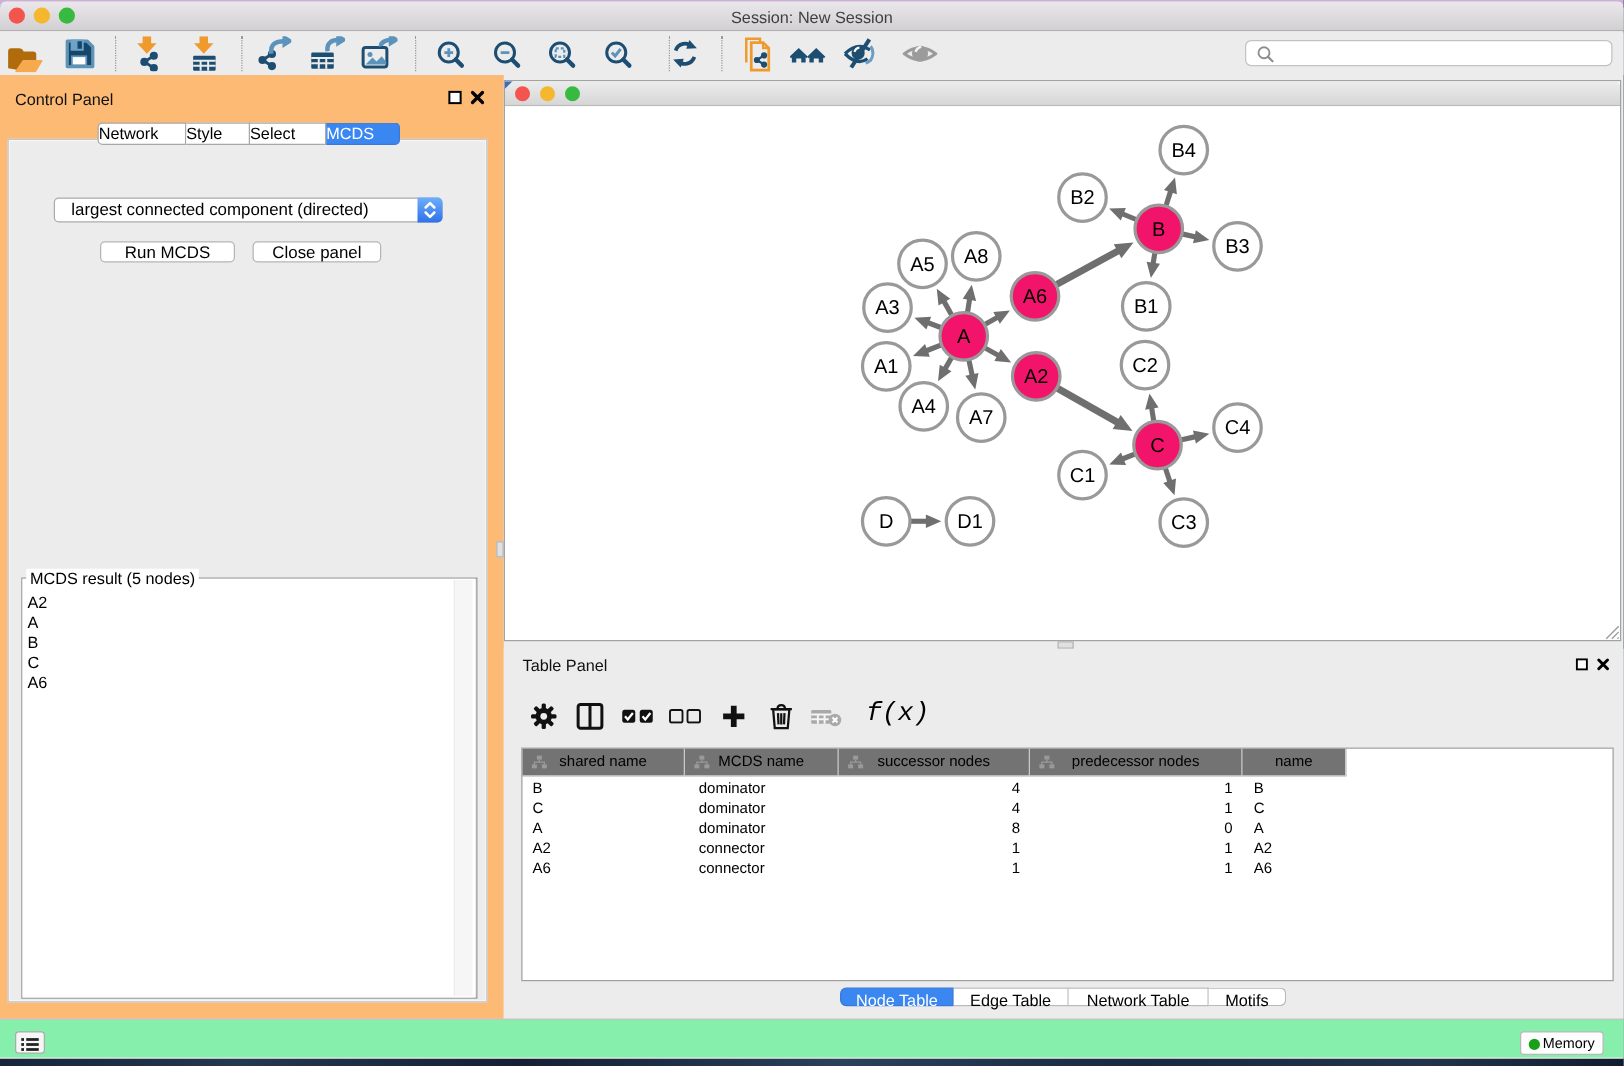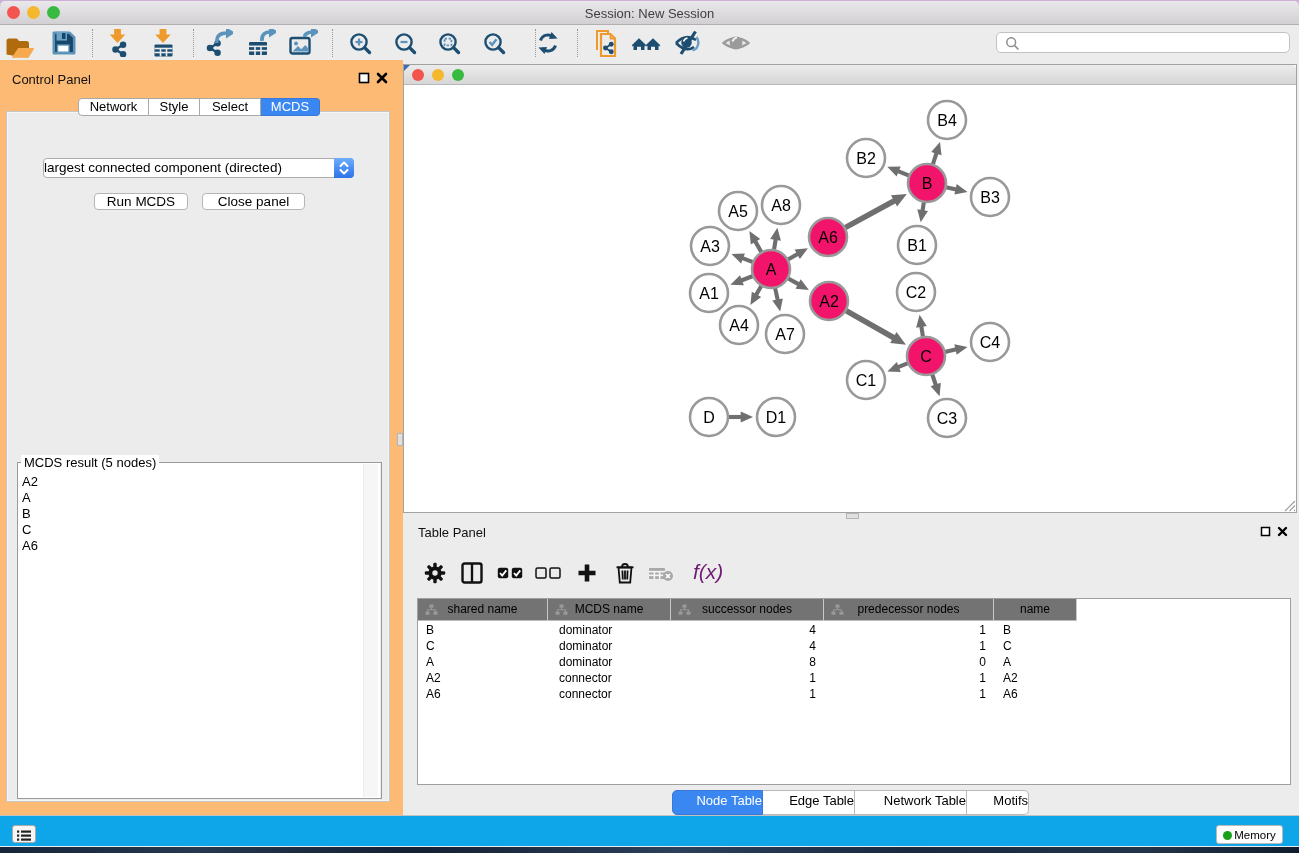--- a/index.html
+++ b/index.html
@@ -9,48 +9,48 @@
 #titlebar .tl{position:absolute;top:5px;width:13px;height:13px;border-radius:50%}
 #title-text{left:0;top:6px;width:1299px;text-align:center;font-size:13px;color:#3f3f3f}
 #toolbar{left:0;top:26px;width:1299px;height:34px;background:#ececec}
 #toolbar svg{position:absolute}
 .vsep{position:absolute;top:3px;height:28px;width:0;border-left:1px dotted #9a9a9a}
 #searchbox{left:996px;top:6px;width:294px;height:21px;background:#fff;border:1px solid #c2c2c2;border-radius:5px}
 #leftpanel{left:0;top:60px;width:403px;height:755px;background:#fdba74}
 #cp-title{left:12px;top:12px;font-size:13px;color:#111}
 .winbtn{position:absolute}
 #cp-tabs{left:78px;top:38px;height:18px}
-.tab{position:absolute;top:0;height:18px;border:1px solid #a9a9a9;background:#fff;font-size:13px;text-align:center;line-height:16px;color:#000}
+.tab{position:absolute;top:0;height:18px;border:1px solid #a9a9a9;background:#fff;font-size:13px;text-align:left;line-height:16px;color:#000}
 .tab.sel{background:#3a87f2;border-color:#3a78d8;color:#fff}
 #cp-panel{left:6px;top:51px;width:384px;height:691px;border:1px solid #c6c6c6;box-shadow:inset 0 0 0 1px #f5f5f5;background:#ececec}
 #opt-label{left:0;top:76px;width:397px;text-align:center;font-size:13.5px;color:#000}
-#combo{left:43px;top:98px;width:311px;height:20px;background:#fff;border:1px solid #ababab;border-radius:4px;font-size:13.5px;line-height:18px;text-align:left;color:#000}
+#combo{left:43px;top:98px;width:311px;height:20px;background:#fff;border:1px solid #ababab;border-radius:4px;font-size:13.5px;line-height:18px;text-align:left;padding-left:13px;color:#000}
 #combo-btn{right:-1px;top:-1px;width:20px;height:20px;border-radius:0 4px 4px 0;background:linear-gradient(#6eaefc,#2e72e9)}
 .btn{position:absolute;height:17px;background:#fff;border:1px solid #b5b5b5;border-radius:4px;font-size:13.5px;text-align:center;line-height:15px;color:#000}
 #mcds-group{left:17px;top:402px;width:365px;height:337px;border:1px solid #9a9a9a}
 #mcds-label{left:21px;top:395px;background:#fff;padding:0 3px;font-size:13px;color:#000;height:15px;line-height:15px}
 #mcds-list{left:18px;top:403px;width:362px;height:335px;background:#fff;font-size:13px;line-height:16px;padding:11px 0 0 4px;color:#000}
 #mcds-scroll{left:363px;top:404px;width:15px;height:333px;background:#f6f6f6;border-left:1px solid #ececec}
 #netwin{left:403px;top:64px;width:894px;height:449px;background:#fff;border:1px solid #a2a2a2}
 #netwin-tb{left:0;top:0;width:892px;height:20px;background:linear-gradient(#ececec,#d6d6d6);border-bottom:1px solid #b8b8b8;border-radius:4px 4px 0 0}
 #netwin-tb .tl{position:absolute;top:4px;width:12px;height:12px;border-radius:50%}
 #netwin-title{left:0;top:3px;width:892px;text-align:center;font-size:13px;color:#333}
 #tablepanel{left:403px;top:519px;width:896px;height:296px;background:#ececec}
 #tp-title{left:15px;top:6px;font-size:13px;color:#111}
 #tp-toolbar{left:0;top:40px;width:896px;height:30px}
 #tp-toolbar svg{position:absolute}
 #tp-table{left:14px;top:79px;width:874px;height:187px;background:#fff;border:1px solid #9f9f9f}
 #tp-header{left:0;top:0;width:659px;height:22px;background:#737373;border-bottom:1px solid #bcbcbc}
 .hcell{position:absolute;top:0;height:22px;border-right:1px solid #c9c9c9;font-size:12px;text-align:center;line-height:21px;color:#000}
 .trow{position:absolute;font-size:12px;color:#000;height:16px;line-height:16px;white-space:pre}
 .num{text-align:right}
 #bottomtabs{left:269px;top:271px;height:21px}
-.btab{position:absolute;top:0;height:25px;background:#fff;border:1px solid #b9b9b9;font-size:13px;text-align:right;line-height:19px;color:#000}
+.btab{position:absolute;top:0;height:15px;background:#fff;border:1px solid #b9b9b9;font-size:13px;text-align:center;line-height:19px;color:#000}
 .btab.sel{background:#3a87f2;border-color:#3a78d8;color:#fff}
-#statusbar{left:0;top:815px;width:1299px;height:31px;background:#0ea5e9;border-top:1px solid #c3c3c3}
+#statusbar{left:0;top:815px;width:1299px;height:31px;background:#86efac;border-top:1px solid #c3c3c3}
 #memory{right:16px;top:9px;width:67px;height:19px;background:#fdfdfd;border:1px solid #b9b9b9;border-radius:3px;font-size:11.5px;line-height:19px;text-align:center;padding-left:11px;color:#000}
 #memdot{left:6px;top:4.5px;width:9px;height:9px;border-radius:50%;background:#18a018}
 #listbtn{left:12px;top:9px;width:24px;height:18px;background:#f6f6f6;border:1px solid #ababab;border-radius:3px}
 </style></head><body>
 <div class="abs" style="left:0;top:6px;width:1299px;height:841px;background:#ececec"></div>
 <div class="abs" id="desktop-top"></div>
 <div class="abs" id="titlebar">
     <div class="tl" style="left:7px;background:#f4544e"></div>
     <div class="tl" style="left:27px;background:#f5b72e"></div>
     <div class="tl" style="left:47px;background:#38ba41"></div>
@@ -211,21 +211,21 @@
 <div class="abs" id="cp-tabs">
       <div class="tab" style="left:0;width:71px;border-radius:4px 0 0 4px">Network</div>
       <div class="tab" style="left:71px;width:51px;border-left:none">Style</div>
       <div class="tab" style="left:122px;width:61px;border-left:none">Select</div>
       <div class="tab sel" style="left:183px;width:59px;border-left:none;border-radius:0 4px 4px 0">MCDS</div>
     </div>
 <div class="abs" id="combo">largest connected component (directed)<div class="abs" id="combo-btn"><svg width="20" height="20" viewBox="0 0 20 20">
           <path d="M6.5 8 L10 4.5 L13.5 8" fill="none" stroke="#fff" stroke-width="2" stroke-linecap="round" stroke-linejoin="round"></path>
           <path d="M6.5 12 L10 15.5 L13.5 12" fill="none" stroke="#fff" stroke-width="2" stroke-linecap="round" stroke-linejoin="round"></path>
         </svg></div></div>
-<div class="btn" style="left:94px;top:133px;width:94px">Run MCDS</div>
+<div class="btn" style="left:80px;top:133px;width:108px">Run MCDS</div>
 <div class="btn" style="left:202px;top:133px;width:103px">Close panel</div>
 <div class="abs" id="mcds-group"></div>
 <div class="abs" id="mcds-list">A2<br>A<br>B<br>C<br>A6</div>
 <div class="abs" id="mcds-scroll"></div>
 <div class="abs" id="mcds-label">MCDS result (5 nodes)</div>
 </div>
 <div class="abs" id="netwin">
     <div class="abs" id="netwin-tb">
       <div class="tl" style="left:8px;background:#f4544e"></div>
       <div class="tl" style="left:28px;background:#f5b72e"></div>
@@ -387,21 +387,21 @@
         </g>
         <g stroke="#f5f5f5" stroke-width="1.6">
           <line x1="1" y1="7.666666666666666" x2="17" y2="7.666666666666666"></line>
           <line x1="1" y1="11.333333333333332" x2="17" y2="11.333333333333332"></line>
           <line x1="6.333333333333333" y1="7.666666666666666" x2="6.333333333333333" y2="15"></line>
           <line x1="11.666666666666666" y1="7.666666666666666" x2="11.666666666666666" y2="15"></line>
         </g>
         <circle cx="20" cy="12" r="5" fill="#a9a9a9"></circle>
         <path d="M18 10 l4 4 M22 10 l-4 4" stroke="#fff" stroke-width="1.6"></path>
       </svg>
-      <div class="abs" style="left:290px;top:1px;font-family:Liberation Sans, sans-serif;font-style:italic;font-size:21px;color:#701a75">f(x)</div>
+      <div class="abs" style="left:290px;top:1px;font-family:Liberation Mono, monospace;font-style:italic;font-size:21px;color:#000000">f(x)</div>
     </div>
 <div class="abs" id="tp-table">
 <div class="abs" id="tp-header">
         <div class="hcell" style="left:0px;width:130px">shared name</div>
         <svg class="abs" style="left:7px;top:5px" width="13" height="12" viewBox="0 0 13 12">
           <g fill="#9a9a9a">
             <rect x="4.5" y="0.5" width="4" height="3.2"></rect>
             <rect x="0.5" y="7.5" width="4" height="3.2"></rect>
             <rect x="8.5" y="7.5" width="4" height="3.2"></rect>
           </g>

